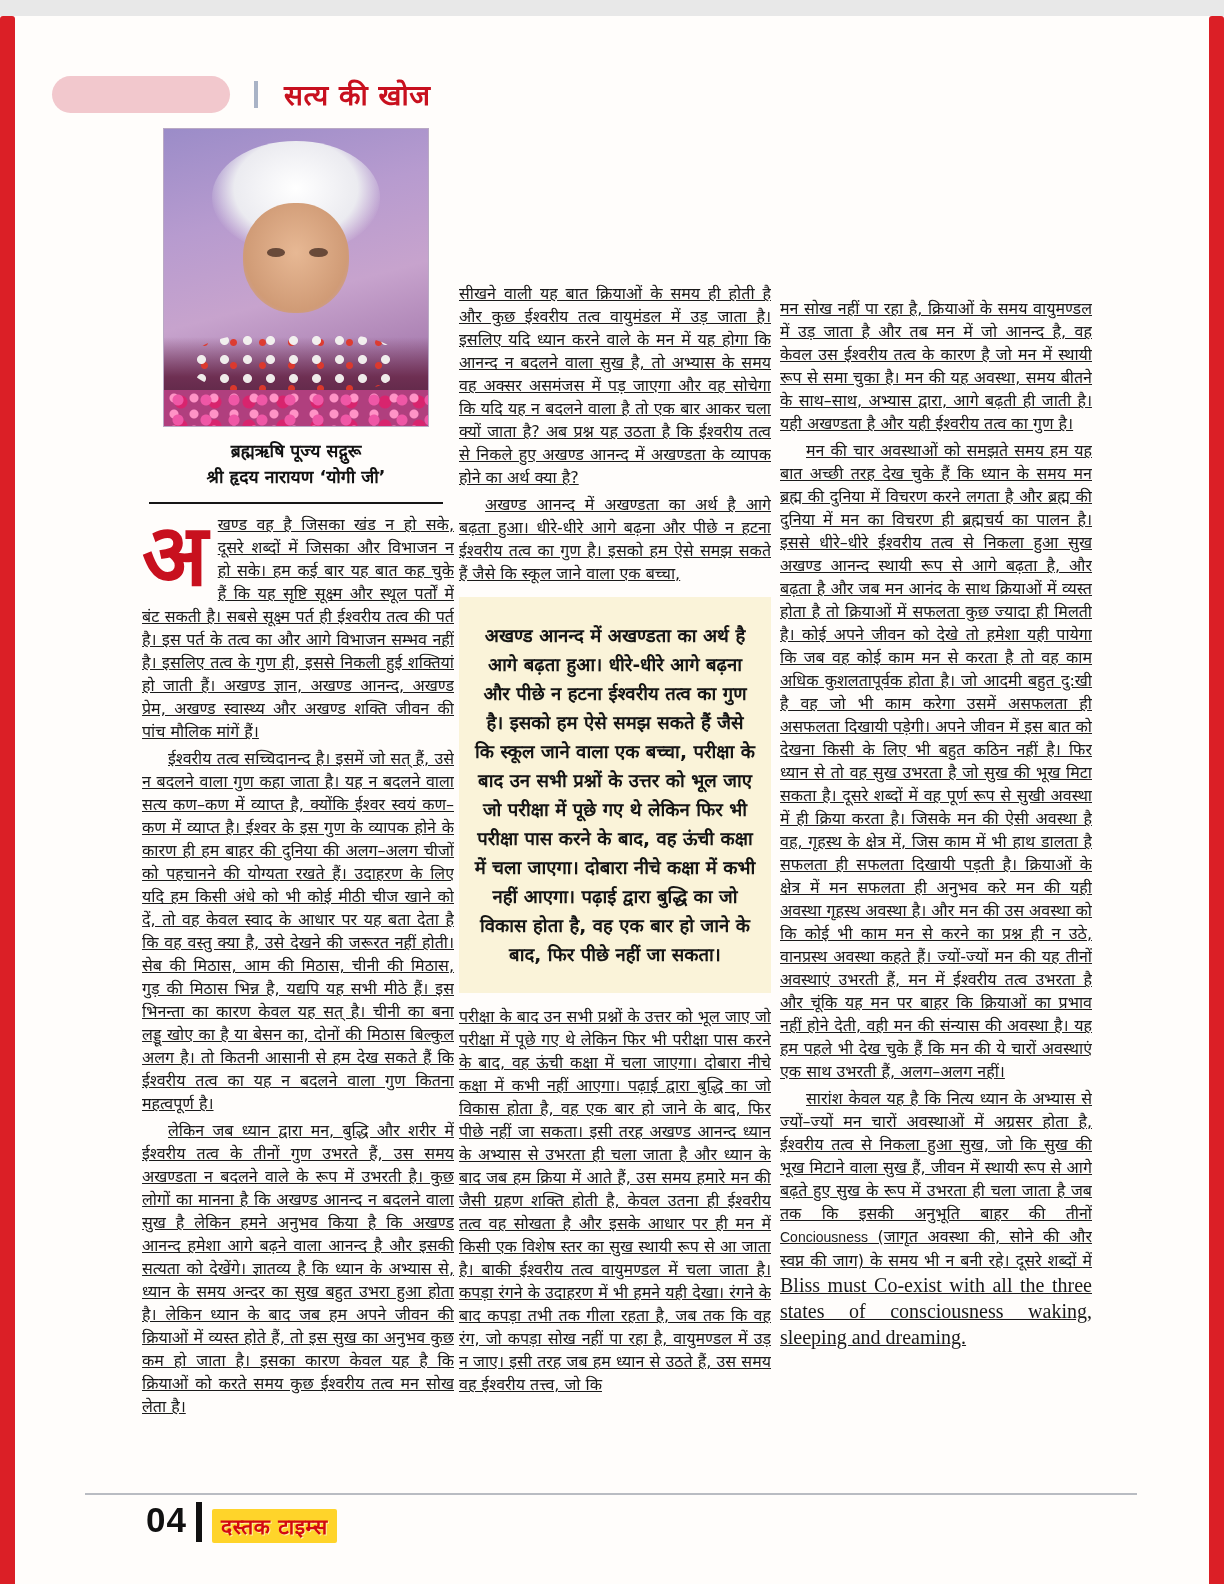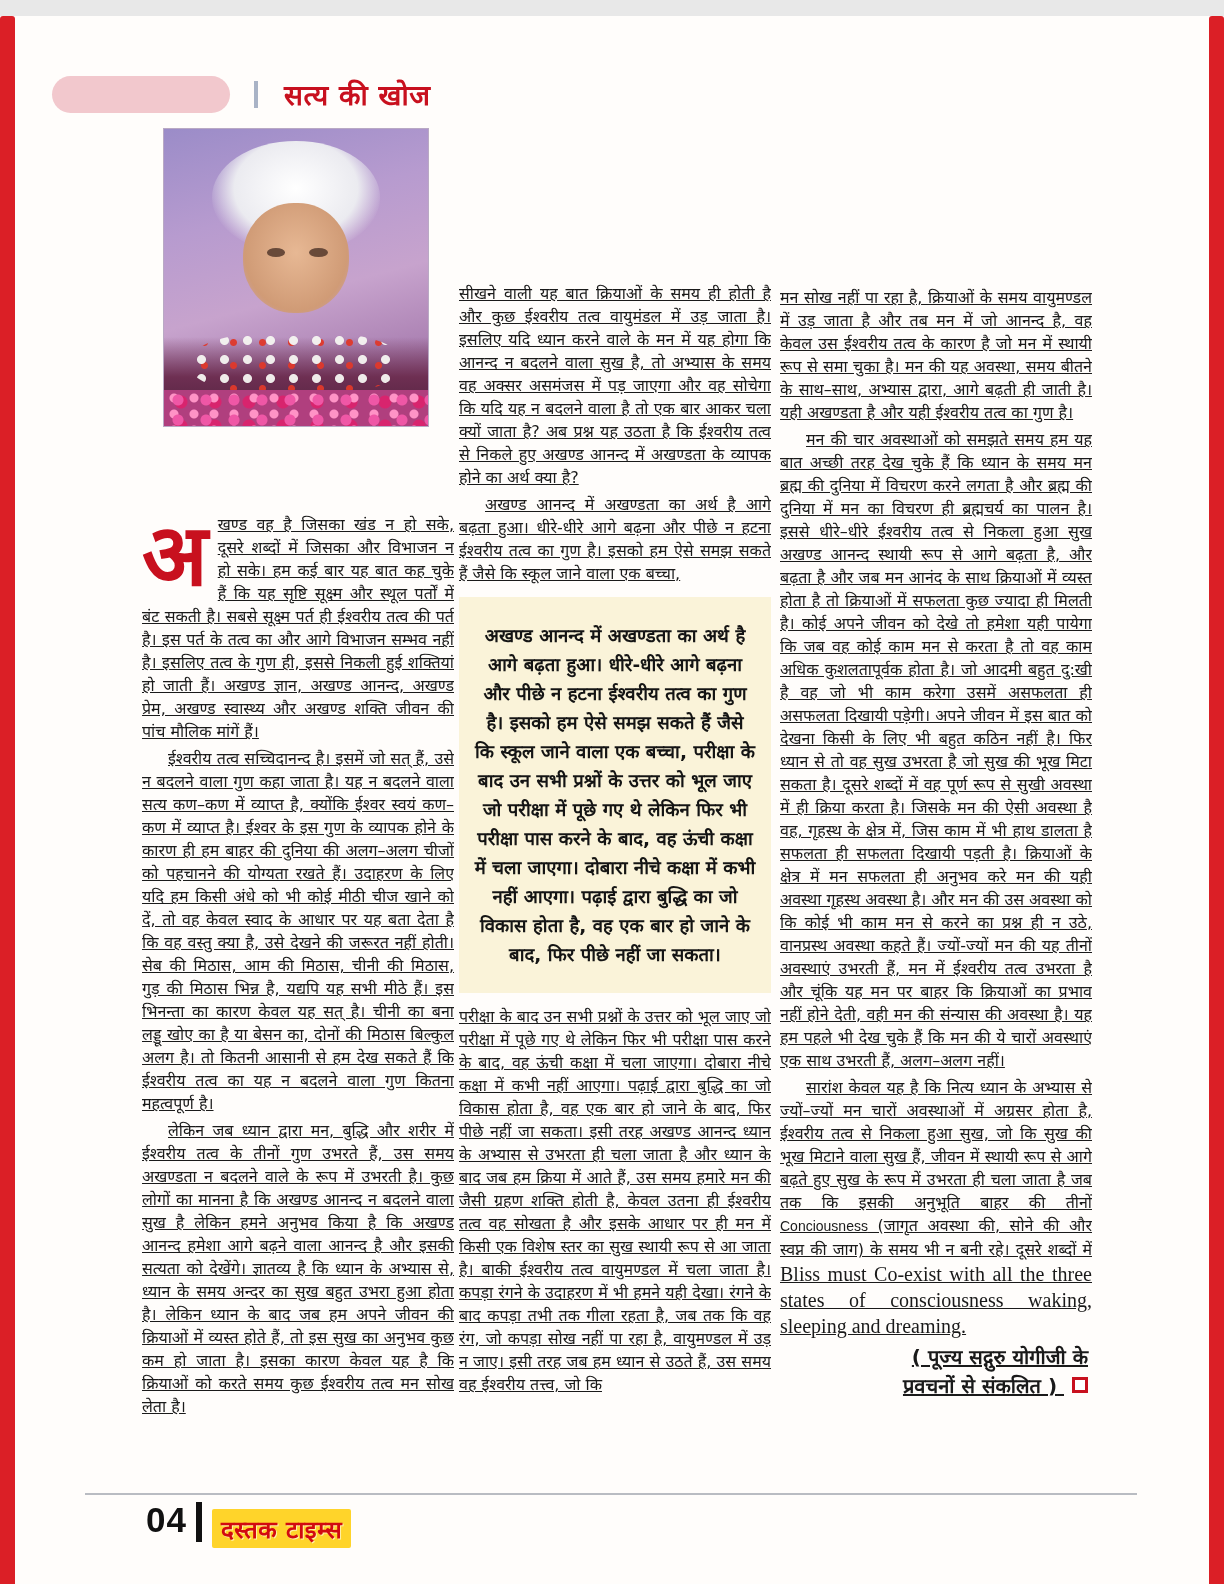--- a/index.html
+++ b/index.html
@@ -47,21 +47,21 @@
   
   .headline{position:absolute;left:438px;top:110px;width:664px;margin:0;text-align:center;
     font-size:49px;line-height:66px;font-weight:800;color:var(--headline-black,#0f0f0f);}
 
   
   .col{position:absolute;width:312px;font-size:16px;line-height:23px;text-align:justify;overflow:hidden;}
   .col p{margin:0 0 4px 0;text-decoration:underline;}
   .col p.indent{text-indent:26px;}
   .col1{left:142px;top:497px;height:968px;}
   .col2{left:459px;top:266px;height:1202px;}
-  .col3{left:780px;top:270px;height:1202px;}
+  .col3{left:780px;top:281px;height:1202px;}
 
   .dropcap{float:left;font-size:86px;line-height:68px;font-weight:800;
     color:var(--accent-red,#c8101e);margin:8px 10px 0 0;}
 
   .pullquote{display:block;margin:12px 0;padding:24px 15px;background:var(--box-bg,#faf3d9);
     font-weight:700;font-size:18.5px;line-height:29px;text-align:center;color:#141414;}
 
   .latin{font-family:"Liberation Serif",serif;}
   .latin.big{font-family:"Liberation Sans",sans-serif;font-size:14px;}
   .eng-sentence{font-size:20px;line-height:26px;}
@@ -70,21 +70,21 @@
   .end-mark{display:inline-block;width:10px;height:10px;border:3px solid var(--accent-red,#c8101e);
     margin-left:8px;vertical-align:baseline;background:#fff;}
 
   
   .foot-rule{position:absolute;left:85px;width:1052px;top:1477px;height:2px;background:#b9bcc2;}
   .pagenum{position:absolute;left:146px;top:1484px;font-size:35px;font-weight:900;color:#111;
     font-family:Liberation Sans, sans-serif;letter-spacing:1px;}
   .pagebar{position:absolute;left:196px;top:1486px;width:6px;height:40px;background:#111;}
   .logo{position:absolute;left:212px;top:1493px;display:inline-block;padding:3px 9px;
     background:var(--logo-yellow,#ffd42a);color:var(--logo-red,#d20a10);
-    font-size:24px;font-weight:800;border-radius:2px;letter-spacing:.5px;
+    font-size:21px;font-weight:800;border-radius:2px;letter-spacing:.5px;
     text-shadow:1px 1px 0 #fff2a8;}
 </style>
 </head>
 <body>
 
 <div class="page">
 
   <div class="edge left"></div>
   <div class="edge right"></div>
 
@@ -97,44 +97,44 @@
   <figure class="photo">
     <div class="ph ph-hair"></div>
     <div class="ph ph-face"></div>
     <div class="ph ph-eye l"></div>
     <div class="ph ph-eye r"></div>
     <div class="ph ph-robe"></div>
     <div class="ph ph-garland"></div>
     <div class="ph ph-flowers"></div>
   </figure>
 
+  <div class="caption">
+    <div>ब्रह्मऋषि पूज्य सद्गुरू</div>
+    <div>श्री हृदय नारायण ‘योगी जी’</div>
+    <hr class="caption-rule">
+  </div>
 
 
   <section class="col col1">
     <p><span class="dropcap">अ</span><span>खण्ड वह है जिसका खंड न हो सके, दूसरे शब्दों में जिसका और विभाजन न हो सके। हम कई बार यह बात कह चुके हैं कि यह सृष्टि सूक्ष्म और स्थूल पर्तों में बंट सकती है। सबसे सूक्ष्म पर्त ही ईश्वरीय तत्व की पर्त है। इस पर्त के तत्व का और आगे विभाजन सम्भव नहीं है। इसलिए तत्व के गुण ही, इससे निकली हुई शक्तियां हो जाती हैं। अखण्ड ज्ञान, अखण्ड आनन्द, अखण्ड प्रेम, अखण्ड स्वास्थ्य और अखण्ड शक्ति जीवन की पांच मौलिक मांगें हैं।</span></p>
     <p class="indent">ईश्वरीय तत्व सच्चिदानन्द है। इसमें जो सत् हैं, उसे न बदलने वाला गुण कहा जाता है। यह न बदलने वाला सत्य कण–कण में व्याप्त है, क्योंकि ईश्वर स्वयं कण–कण में व्याप्त है। ईश्वर के इस गुण के व्यापक होने के कारण ही हम बाहर की दुनिया की अलग–अलग चीजों को पहचानने की योग्यता रखते हैं। उदाहरण के लिए यदि हम किसी अंधे को भी कोई मीठी चीज खाने को दें, तो वह केवल स्वाद के आधार पर यह बता देता है कि वह वस्तु क्या है, उसे देखने की जरूरत नहीं होती। सेब की मिठास, आम की मिठास, चीनी की मिठास, गुड़ की मिठास भिन्न है, यद्यपि यह सभी मीठे हैं। इस भिनन्ता का कारण केवल यह सत् है। चीनी का बना लड्डू खोए का है या बेसन का, दोनों की मिठास बिल्कुल अलग है। तो कितनी आसानी से हम देख सकते हैं कि ईश्वरीय तत्व का यह न बदलने वाला गुण कितना महत्वपूर्ण है।</p>
     <p class="indent">लेकिन जब ध्यान द्वारा मन, बुद्धि और शरीर में ईश्वरीय तत्व के तीनों गुण उभरते हैं, उस समय अखण्डता न बदलने वाले के रूप में उभरती है। कुछ लोगों का मानना है कि अखण्ड आनन्द न बदलने वाला सुख है लेकिन हमने अनुभव किया है कि अखण्ड आनन्द हमेशा आगे बढ़ने वाला आनन्द है और इसकी सत्यता को देखेंगे। ज्ञातव्य है कि ध्यान के अभ्यास से, ध्यान के समय अन्दर का सुख बहुत उभरा हुआ होता है। लेकिन ध्यान के बाद जब हम अपने जीवन की क्रियाओं में व्यस्त होते हैं, तो इस सुख का अनुभव कुछ कम हो जाता है। इसका कारण केवल यह है कि क्रियाओं को करते समय कुछ ईश्वरीय तत्व मन सोख लेता है।</p>
   </section>
 
   <section class="col col2">
     <p>सीखने वाली यह बात क्रियाओं के समय ही होती है और कुछ ईश्वरीय तत्व वायुमंडल में उड़ जाता है। इसलिए यदि ध्यान करने वाले के मन में यह होगा कि आनन्द न बदलने वाला सुख है, तो अभ्यास के समय वह अक्सर असमंजस में पड़ जाएगा और वह सोचेगा कि यदि यह न बदलने वाला है तो एक बार आकर चला क्यों जाता है? अब प्रश्न यह उठता है कि ईश्वरीय तत्व से निकले हुए अखण्ड आनन्द में अखण्डता के व्यापक होने का अर्थ क्या है?</p>
     <p class="indent">अखण्ड आनन्द में अखण्डता का अर्थ है आगे बढ़ता हुआ। धीरे-धीरे आगे बढ़ना और पीछे न हटना ईश्वरीय तत्व का गुण है। इसको हम ऐसे समझ सकते हैं जैसे कि स्कूल जाने वाला एक बच्चा,</p>
     <aside class="pullquote">अखण्ड आनन्द में अखण्डता का अर्थ है आगे बढ़ता हुआ। धीरे-धीरे आगे बढ़ना और पीछे न हटना ईश्वरीय तत्व का गुण है। इसको हम ऐसे समझ सकते हैं जैसे कि स्कूल जाने वाला एक बच्चा, परीक्षा के बाद उन सभी प्रश्नों के उत्तर को भूल जाए जो परीक्षा में पूछे गए थे लेकिन फिर भी परीक्षा पास करने के बाद, वह ऊंची कक्षा में चला जाएगा। दोबारा नीचे कक्षा में कभी नहीं आएगा। पढ़ाई द्वारा बुद्धि का जो विकास होता है, वह एक बार हो जाने के बाद, फिर पीछे नहीं जा सकता।</aside>
     <p>परीक्षा के बाद उन सभी प्रश्नों के उत्तर को भूल जाए जो परीक्षा में पूछे गए थे लेकिन फिर भी परीक्षा पास करने के बाद, वह ऊंची कक्षा में चला जाएगा। दोबारा नीचे कक्षा में कभी नहीं आएगा। पढ़ाई द्वारा बुद्धि का जो विकास होता है, वह एक बार हो जाने के बाद, फिर पीछे नहीं जा सकता। इसी तरह अखण्ड आनन्द ध्यान के अभ्यास से उभरता ही चला जाता है और ध्यान के बाद जब हम क्रिया में आते हैं, उस समय हमारे मन की जैसी ग्रहण शक्ति होती है, केवल उतना ही ईश्वरीय तत्व वह सोखता है और इसके आधार पर ही मन में किसी एक विशेष स्तर का सुख स्थायी रूप से आ जाता है। बाकी ईश्वरीय तत्व वायुमण्डल में चला जाता है। कपड़ा रंगने के उदाहरण में भी हमने यही देखा। रंगने के बाद कपड़ा तभी तक गीला रहता है, जब तक कि वह रंग, जो कपड़ा सोख नहीं पा रहा है, वायुमण्डल में उड़ न जाए। इसी तरह जब हम ध्यान से उठते हैं, उस समय वह ईश्वरीय तत्त्व, जो कि</p>
   </section>
 
   <section class="col col3">
     <p>मन सोख नहीं पा रहा है, क्रियाओं के समय वायुमण्डल में उड़ जाता है और तब मन में जो आनन्द है, वह केवल उस ईश्वरीय तत्व के कारण है जो मन में स्थायी रूप से समा चुका है। मन की यह अवस्था, समय बीतने के साथ–साथ, अभ्यास द्वारा, आगे बढ़ती ही जाती है। यही अखण्डता है और यही ईश्वरीय तत्व का गुण है।</p>
     <p class="indent">मन की चार अवस्थाओं को समझते समय हम यह बात अच्छी तरह देख चुके हैं कि ध्यान के समय मन ब्रह्म की दुनिया में विचरण करने लगता है और ब्रह्म की दुनिया में मन का विचरण ही ब्रह्मचर्य का पालन है। इससे धीरे–धीरे ईश्वरीय तत्व से निकला हुआ सुख अखण्ड आनन्द स्थायी रूप से आगे बढ़ता है, और बढ़ता है और जब मन आनंद के साथ क्रियाओं में व्यस्त होता है तो क्रियाओं में सफलता कुछ ज्यादा ही मिलती है। कोई अपने जीवन को देखे तो हमेशा यही पायेगा कि जब वह कोई काम मन से करता है तो वह काम अधिक कुशलतापूर्वक होता है। जो आदमी बहुत दु:खी है वह जो भी काम करेगा उसमें असफलता ही असफलता दिखायी पड़ेगी। अपने जीवन में इस बात को देखना किसी के लिए भी बहुत कठिन नहीं है। फिर ध्यान से तो वह सुख उभरता है जो सुख की भूख मिटा सकता है। दूसरे शब्दों में वह पूर्ण रूप से सुखी अवस्था में ही क्रिया करता है। जिसके मन की ऐसी अवस्था है वह, गृहस्थ के क्षेत्र में, जिस काम में भी हाथ डालता है सफलता ही सफलता दिखायी पड़ती है। क्रियाओं के क्षेत्र में मन सफलता ही अनुभव करे मन की यही अवस्था गृहस्थ अवस्था है। और मन की उस अवस्था को कि कोई भी काम मन से करने का प्रश्न ही न उठे, वानप्रस्थ अवस्था कहते हैं। ज्यों-ज्यों मन की यह तीनों अवस्थाएं उभरती हैं, मन में ईश्वरीय तत्व उभरता है और चूंकि यह मन पर बाहर कि क्रियाओं का प्रभाव नहीं होने देती, वही मन की संन्यास की अवस्था है। यह हम पहले भी देख चुके हैं कि मन की ये चारों अवस्थाएं एक साथ उभरती हैं, अलग–अलग नहीं।</p>
     <p class="indent"><span>सारांश केवल यह है कि नित्य ध्यान के अभ्यास से ज्यों–ज्यों मन चारों अवस्थाओं में अग्रसर होता है, ईश्वरीय तत्व से निकला हुआ सुख, जो कि सुख की भूख मिटाने वाला सुख हैं, जीवन में स्थायी रूप से आगे बढ़ते हुए सुख के रूप में उभरता ही चला जाता है जब तक कि इसकी अनुभूति बाहर की तीनों </span><span class="latin big">Conciousness</span><span> (जागृत अवस्था की, सोने की और स्वप्न की जाग) के समय भी न बनी रहे। दूसरे शब्दों में </span><span class="latin eng-sentence">Bliss must Co-exist with all the three states of consciousness waking, sleeping and dreaming.</span></p>
-    <p class="attribution">
-      <span>( पूज्य सद्गुरु योगीजी के</span><br>
-      <span>प्रवचनों से संकलित )</span>
-      <span class="end-mark"></span>
-    </p>
   </section>
 
   <div class="foot-rule"></div>
   <span class="pagenum">04</span>
   <span class="pagebar"></span>
   <span class="logo">दस्तक टाइम्स</span>
 
 </div>
 
 </body></html>

